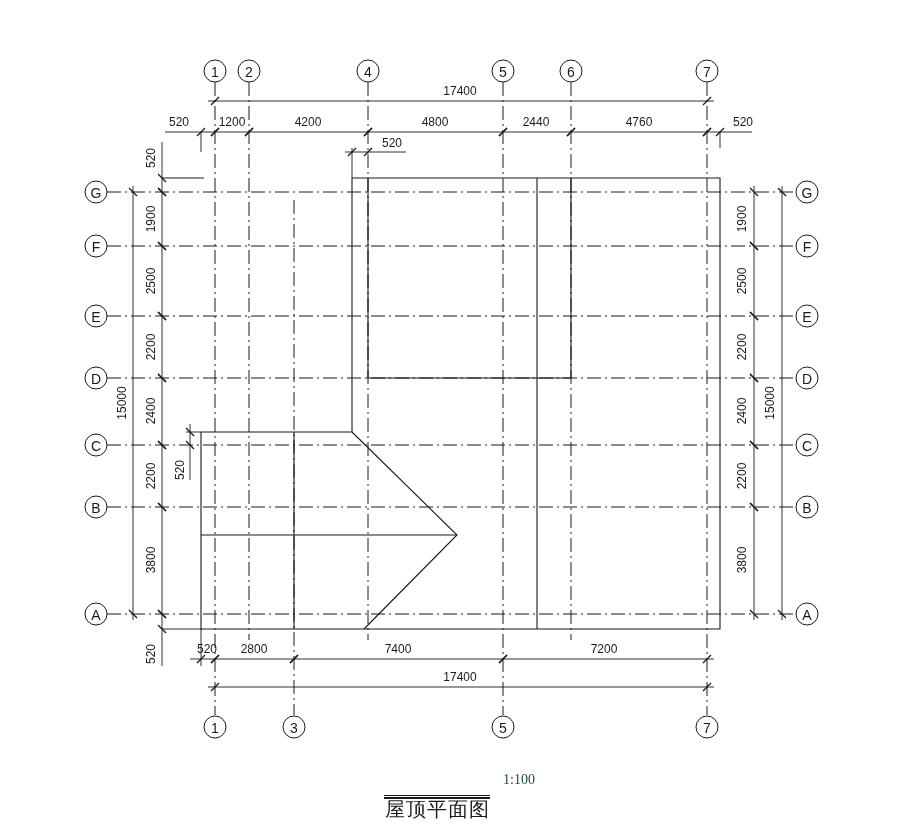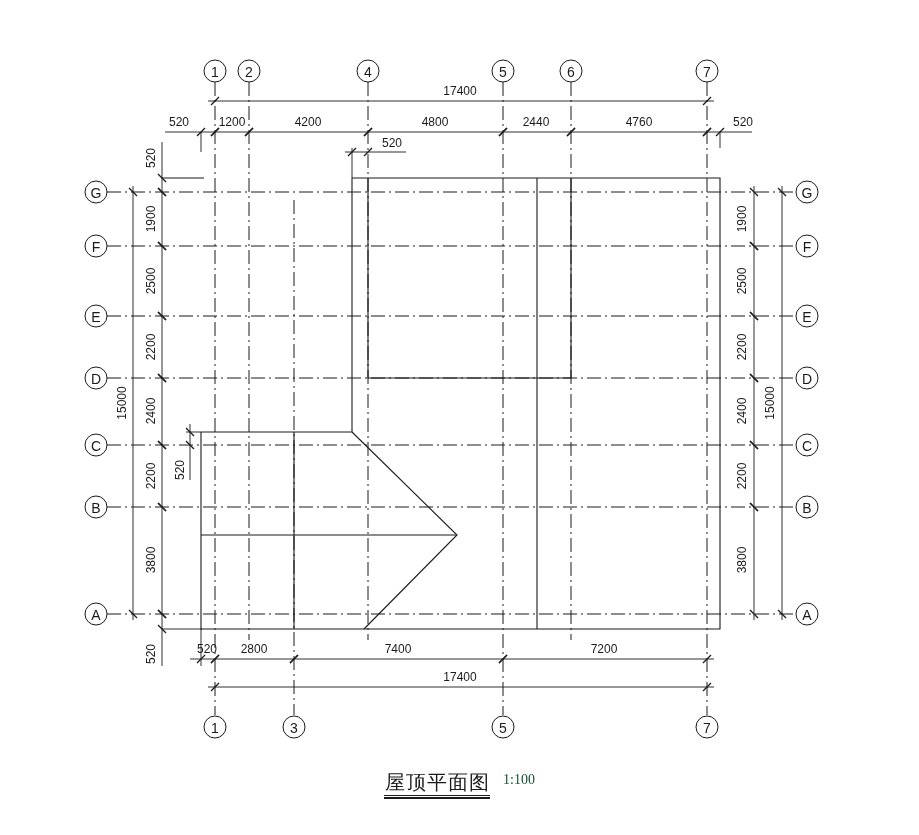--- a/index.html
+++ b/index.html
@@ -5,21 +5,21 @@
   html, body { margin: 0; padding: 0; background: #ffffff; }
   body { width: 919px; height: 835px; position: relative; overflow: hidden; }
   #drawing { position: absolute; left: 0; top: 0; width: 919px; height: 835px; }
   .solid { stroke: #1a1a1a; stroke-width: 1.1; fill: none; }
   .axis { stroke: #1a1a1a; stroke-width: 1; fill: none; stroke-dasharray: 14 4 2 4; }
   .dim { stroke: #1a1a1a; stroke-width: 0.9; fill: none; }
   .tick { stroke: #1a1a1a; stroke-width: 1.2; }
   .bubble { stroke: #1a1a1a; stroke-width: 1; fill: #ffffff; }
   .bubble-text { font-family: "Liberation Sans", sans-serif; font-size: 14px; fill: #1a1a1a; text-anchor: middle; dominant-baseline: central; }
   .dim-text { font-family: "Liberation Sans", sans-serif; font-size: 12px; fill: #1a1a1a; text-anchor: middle; }
-  .title { position: absolute; left: 385px; top: 769px; font-family: Liberation Mono, monospace; font-size: 20px; color: #1a1a1a; letter-spacing: 1px; }
+  .title { position: absolute; left: 385px; top: 796px; font-family: Liberation Mono, monospace; font-size: 20px; color: #1a1a1a; letter-spacing: 1px; }
   .title-underline { position: absolute; left: 384px; top: 795px; width: 106px; height: 4px; border-top: 1px solid #1a1a1a; border-bottom: 2px solid #1a1a1a; box-sizing: border-box; }
   .scale { position: absolute; left: 503px; top: 744px; font-family: "Liberation Serif", serif; font-size: 14px; color: #14532d; margin-top: 28px; }
 </style>
 </head>
 <body>
 
 <svg id="drawing" viewBox="0 0 919 835" xmlns="http://www.w3.org/2000/svg">
   <g id="axes-layer">
       <line x1="215" y1="82" x2="215" y2="715" class="axis"></line>
       <line x1="249" y1="82" x2="249" y2="640" class="axis"></line>

